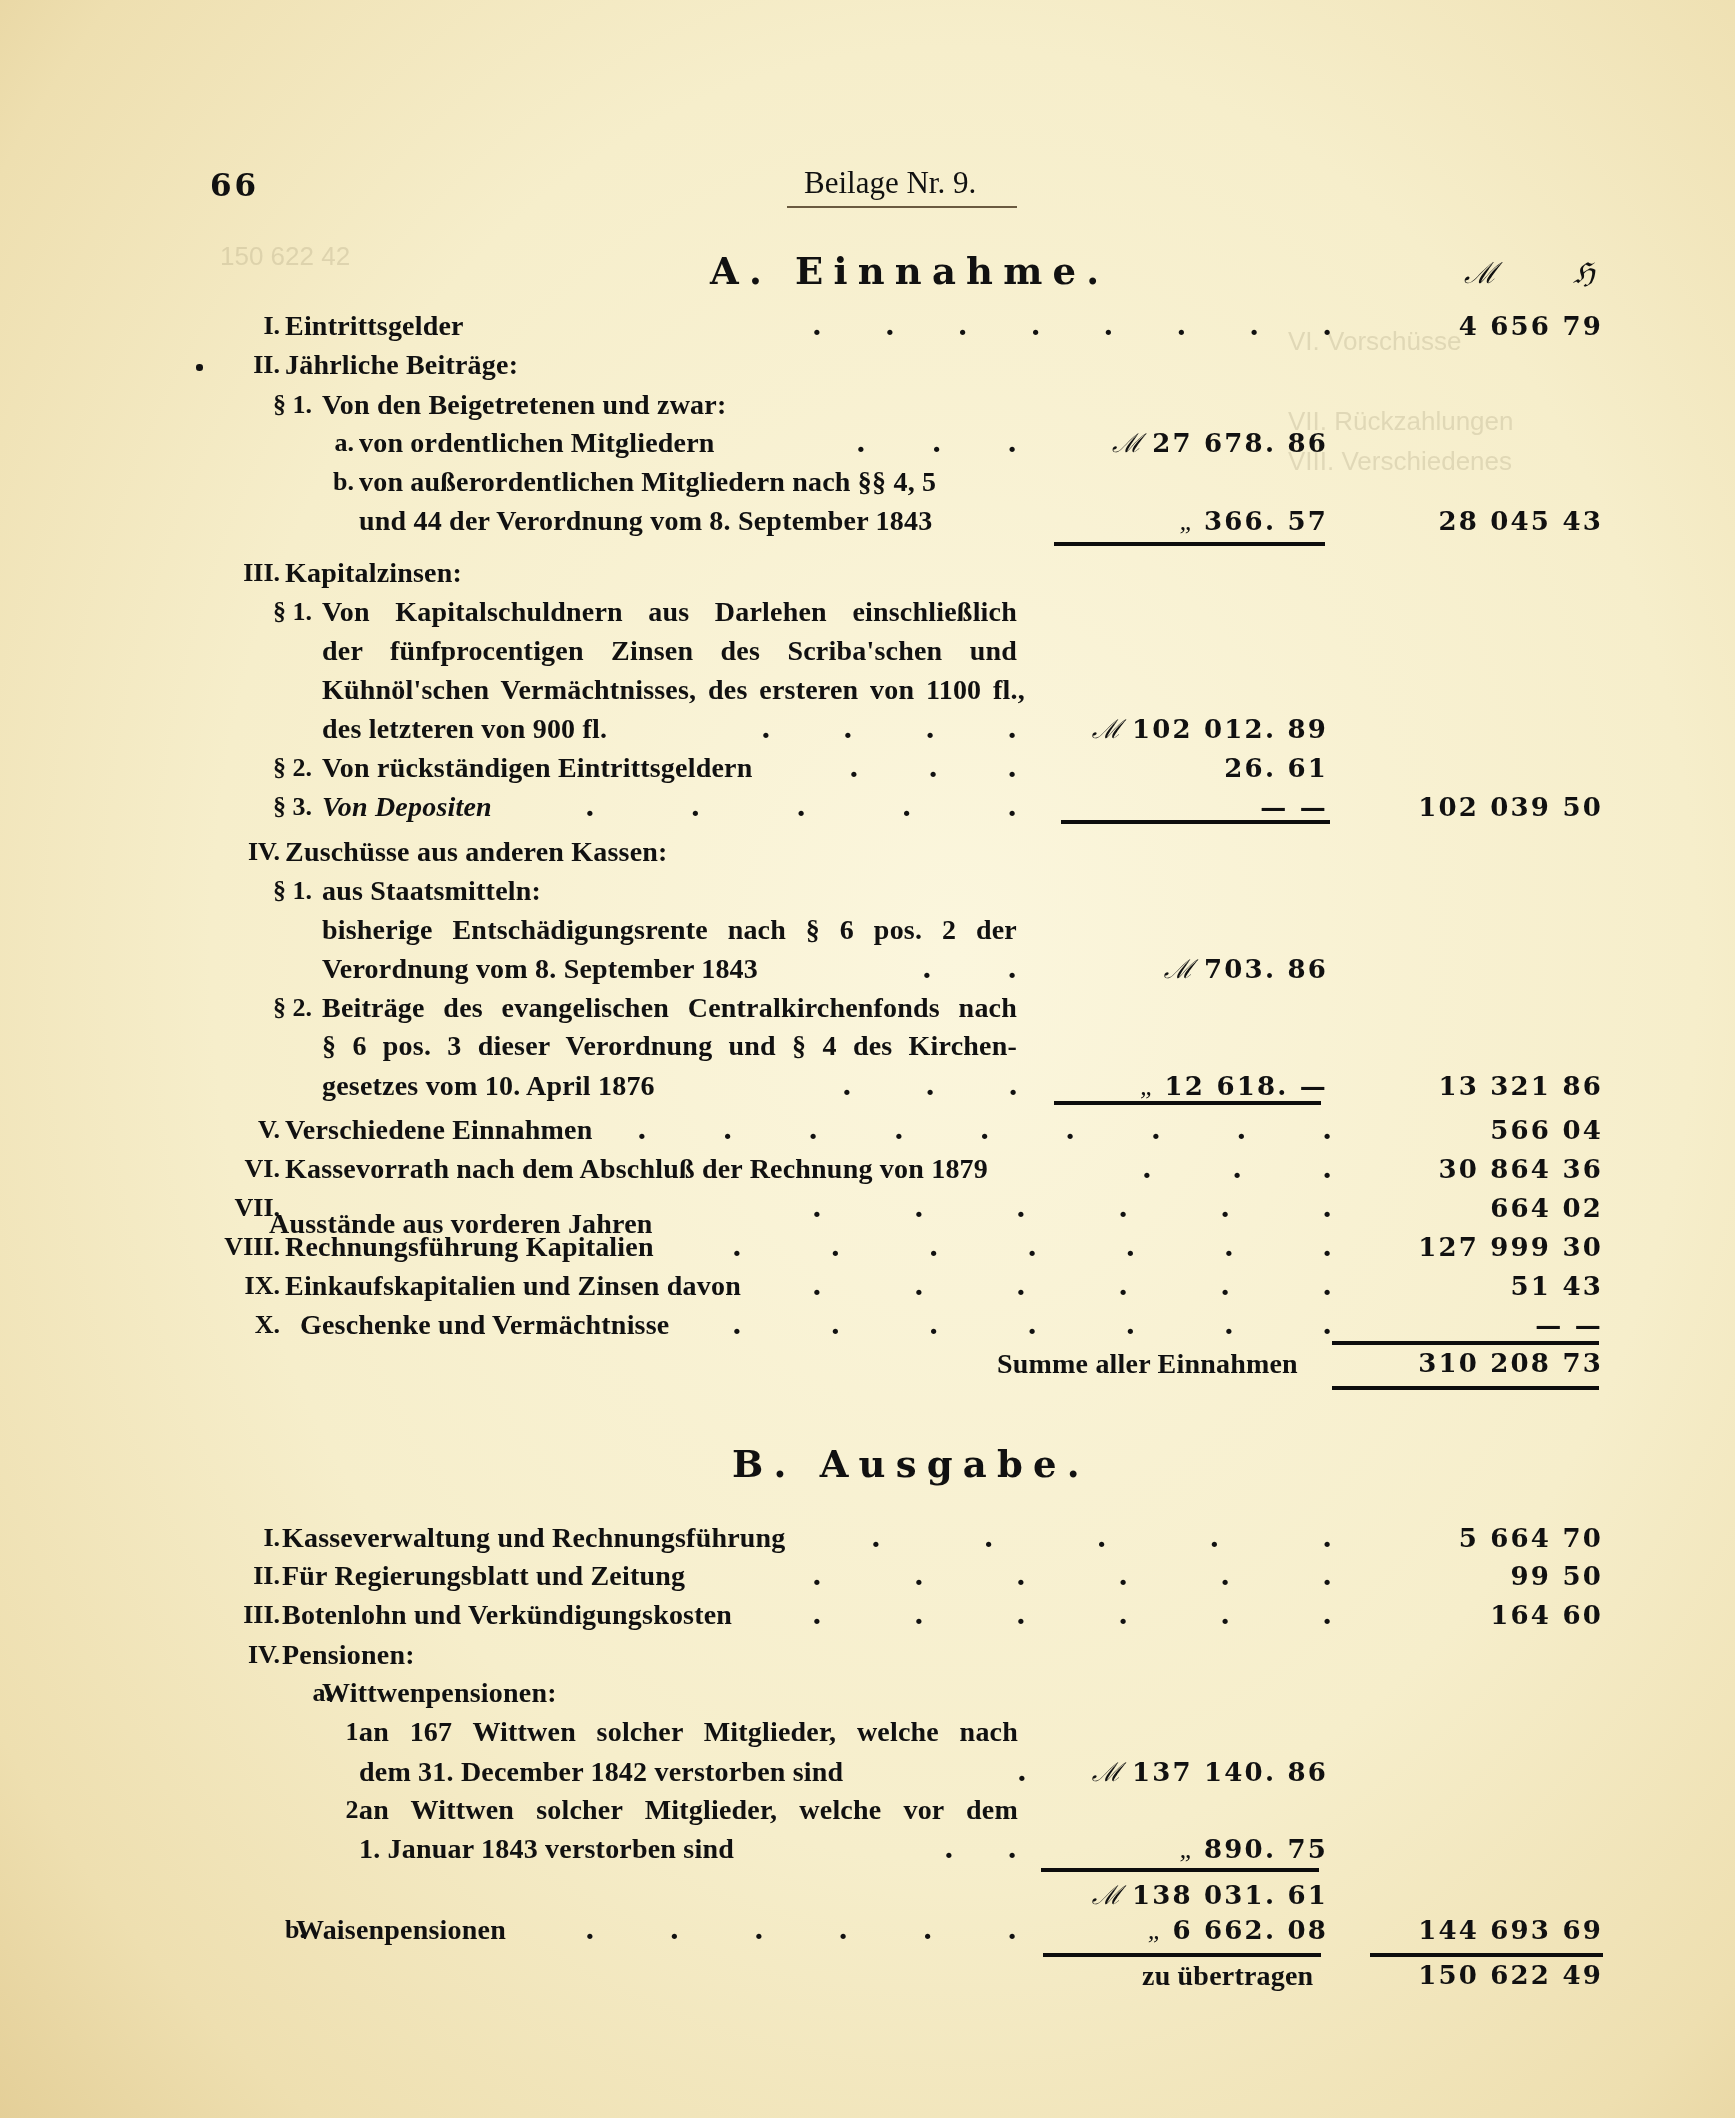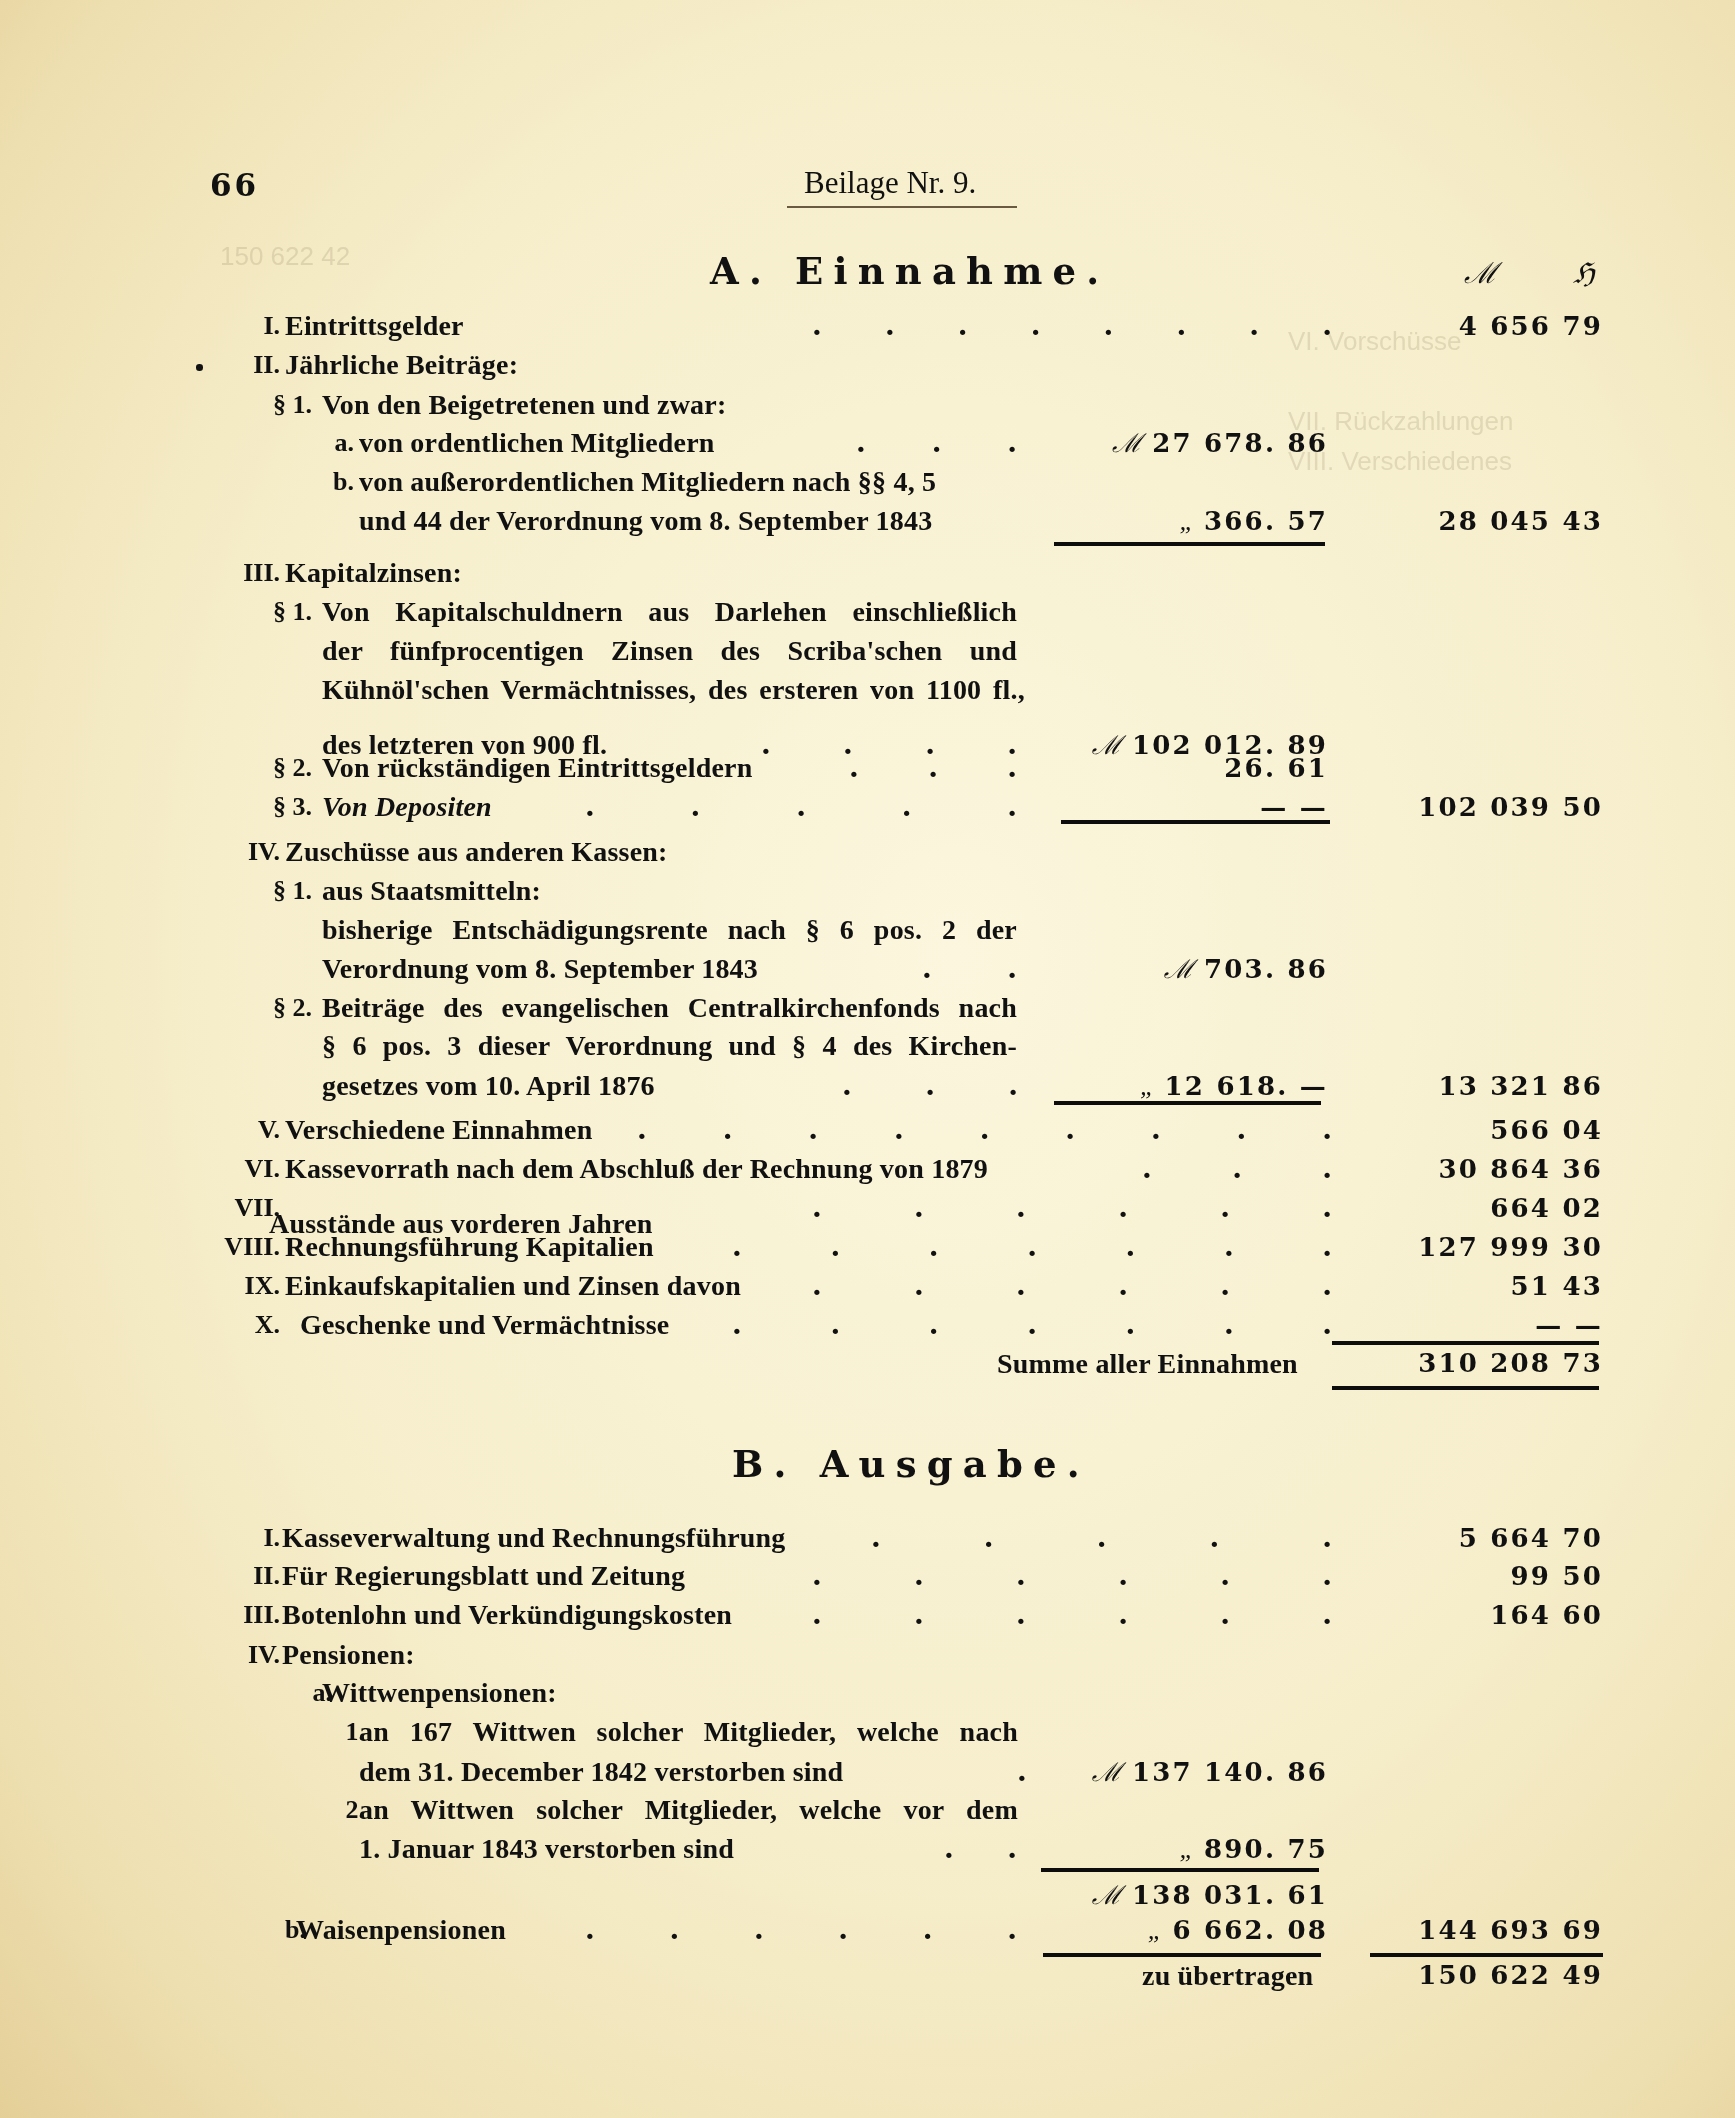--- a/index.html
+++ b/index.html
@@ -96,21 +96,21 @@
       <div class="row" style="top: 593px; left: 0px; width: 1736px;">
         <span class="lbl" style="right: 1424px;">§ 1.</span>
         <span class="txt" style="left: 322px; width: 695px; text-align: justify; text-align-last: justify; white-space: normal; height: 38px; overflow: hidden;">Von Kapitalschuldnern aus Darlehen einschließlich</span>
       </div>
       <div class="row" style="top: 632px; left: 0px; width: 1736px; padding-left: 40px;">
         <span class="txt" style="left: 322px; width: 695px; text-align: justify; text-align-last: justify; white-space: normal; height: 38px; overflow: hidden;">der fünfprocentigen Zinsen des Scriba'schen und</span>
       </div>
       <div class="row" style="top: 671px; left: 0px; width: 1736px;">
         <span class="txt" style="left: 322px; width: 703px; text-align: justify; text-align-last: justify; white-space: normal; height: 38px; overflow: hidden;">Kühnöl'schen Vermächtnisses, des ersteren von 1100 fl.,</span>
       </div>
-      <div class="row" style="top: 710px; left: 0px; width: 1736px; margin-top: 16px;">
+      <div class="row" style="top: 710px; left: 0px; width: 1736px;">
         <span class="txt" style="left: 322px;">des letzteren von 900 fl.</span>
         <span class="dots" style="left: 761px; width: 256px;">
           <span>.</span>
           <span>.</span>
           <span>.</span>
           <span>.</span>
         </span>
         <span class="sub"><span class="cur">ℳ</span><span>102 012. 89</span></span>
       </div>
       <div class="row" style="top: 749px; left: 0px; width: 1736px;">

